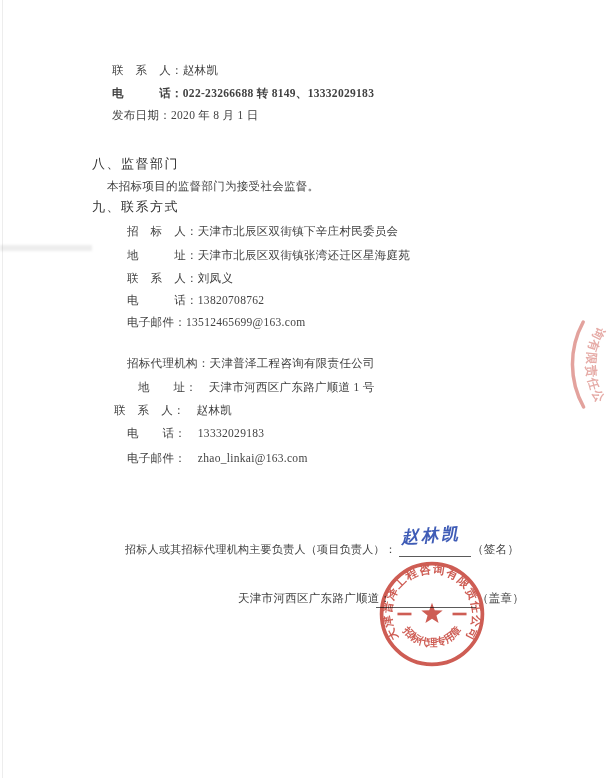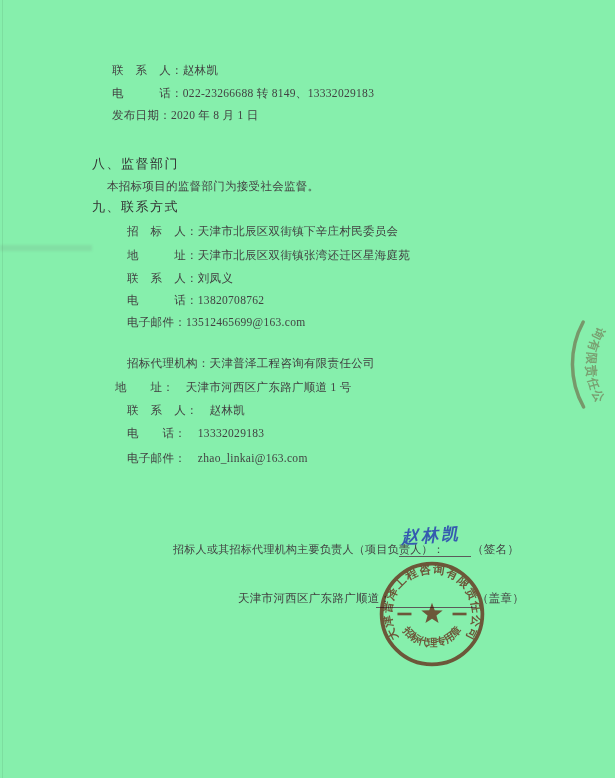--- a/index.html
+++ b/index.html
@@ -1,18 +1,18 @@
 <!DOCTYPE html>
 <html><head>
 <meta charset="utf-8">
 <style>
   html,body { margin:0; padding:0; background:#e8e8e8; }
   .page {
     position:relative; width:615px; height:778px;
-    background:#86efac; overflow:hidden;
+    background:#ffffff; overflow:hidden;
     font-family:"Liberation Serif","DejaVu Serif",serif;
     color:#424242;
   }
   .edge-line { position:absolute; left:2px; top:0; width:1px; height:778px; background:rgba(0,0,0,0.07); }
   .smudge { position:absolute; left:0; top:245px; width:92px; height:6px; background:rgba(110,110,110,0.12); filter:blur(1px); }
   .line { position:absolute; font-size:11.5px; line-height:1.15; letter-spacing:0.3px; white-space:pre; }
   .heading { position:absolute; font-size:13px; font-weight:normal; color:#333; letter-spacing:1.5px; white-space:pre; }
   .underline-rule { position:absolute; height:1px; background:#5a5a5a; }
   .sig-script {
     position:absolute; left:401px; top:524px;
@@ -31,41 +31,41 @@
 </style>
 </head>
 <body>
 
 <div class="page">
 
   <div class="edge-line"></div>
   <div class="smudge"></div>
 
   <div class="line" style="left:112px; top:64px;">联　系　人：赵林凯</div>
-  <div class="line" style="left:112px; top:87px;">电　　　话：022-23266688 转 8149、13332029183</div>
+  <div class="line" style="left:112px; top:87px;font-weight:bold;">电　　　话：022-23266688 转 8149、13332029183</div>
   <div class="line" style="left:112px; top:109px;">发布日期：2020 年 8 月 1 日</div>
 
   <div class="heading" style="left:92px; top:155px;">八、监督部门</div>
   <div class="line" style="left:107px; top:180px;">本招标项目的监督部门为接受社会监督。</div>
 
   <div class="heading" style="left:92px; top:198px;">九、联系方式</div>
 
   <div class="line" style="left:127px; top:225px;">招　标　人：天津市北辰区双街镇下辛庄村民委员会</div>
   <div class="line" style="left:127px; top:249px;">地　　　址：天津市北辰区双街镇张湾还迁区星海庭苑</div>
   <div class="line" style="left:127px; top:272px;">联　系　人：刘凤义</div>
   <div class="line" style="left:127px; top:294px;text-align:center;">电　　　话：13820708762</div>
   <div class="line" style="left:127px; top:316px;">电子邮件：13512465699@163.com</div>
 
   <div class="line" style="left:127px; top:357px;text-align:right;">招标代理机构：天津普泽工程咨询有限责任公司</div>
-  <div class="line" style="left:115px; top:381px;text-align:right;">地　　址：　天津市河西区广东路广顺道 1 号</div>
-  <div class="line" style="left:127px; top:404px;">联　系　人：　赵林凯</div>
+  <div class="line" style="left:138px; top:381px;text-align:right;">地　　址：　天津市河西区广东路广顺道 1 号</div>
+  <div class="line" style="left:114px; top:404px;">联　系　人：　赵林凯</div>
   <div class="line" style="left:127px; top:427px;">电　　话：　13332029183</div>
   <div class="line" style="left:127px; top:452px;">电子邮件：　zhao_linkai@163.com</div>
 
-  <div class="line" style="left:125px; top:543px; font-size:11px;margin-left:48px;">招标人或其招标代理机构主要负责人（项目负责人）：</div>
+  <div class="line" style="left:125px; top:543px; font-size:11px;">招标人或其招标代理机构主要负责人（项目负责人）：</div>
   <div class="sig-script">赵林凯</div>
   <div class="underline-rule" style="left:399px; top:556px; width:72px;"></div>
   <div class="line" style="left:472px; top:543px;">（签名）</div>
 
   <div class="line" style="left:238px; top:592px;">天津市河西区广东路广顺道：</div>
   <div class="underline-rule" style="left:376px; top:607px; width:100px;"></div>
   <div class="line" style="left:477px; top:592px;">（盖章）</div>
 
   <svg class="stamp" viewBox="0 0 120 120">
     <circle cx="60" cy="60" r="54" fill="none" stroke="#c7463c" stroke-width="4"></circle>

